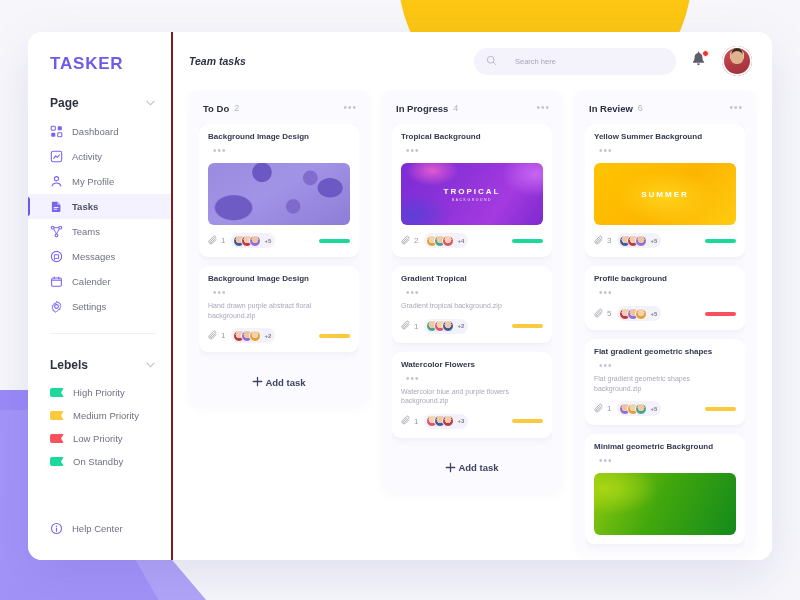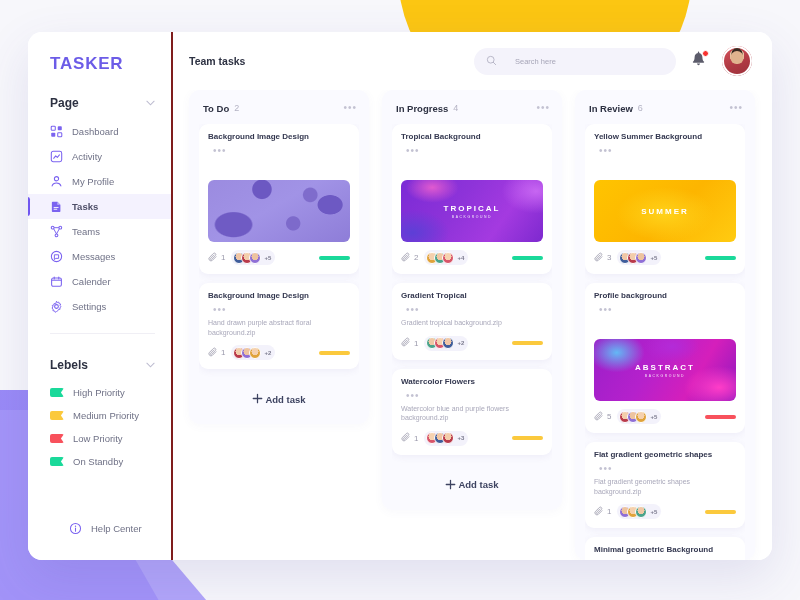--- a/index.html
+++ b/index.html
@@ -84,30 +84,30 @@
   .label-item {
     display:flex; align-items:center; gap: 9px;
     height: 23px; padding: 0 10px 0 22px;
     font-size: 9.5px; color:#6f7186; cursor:pointer;
   }
   .flag {
     width: 14px; height: 9px; flex:0 0 14px; border-radius: 2px;
     clip-path: polygon(0 0, 100% 0, 78% 50%, 100% 100%, 0 100%);
   }
   .spacer { flex: 1 1 auto; }
-  .bottom-nav { padding-bottom: 18px; margin-left: 19px; }
+  .bottom-nav { padding-bottom: 18px; }
 
   
   #main { flex: 1 1 auto; display: flex; flex-direction: column; min-width: 0; background: #fff; }
   #topbar {
     height: 58px; flex: 0 0 58px;
     display: flex; align-items: center; gap: 14px;
     padding: 0 20px 0 16px;
   }
-  #page-title { font-size: 10.5px; font-weight: 600; color:#2d3142; }
+  #page-title { font-size: 10.5px; font-weight: 600; color:#2d3142;font-style:italic; }
   .top-spacer { flex:1 1 auto; }
   #search-box {
     width: 202px; height: 27px; background:#f4f3fb; border-radius: 14px;
     display:flex; align-items:center; gap:18px; padding: 0 12px;
   }
   #search-box input {
     border:none; background:transparent; outline:none; width:100%;
     font-size: 7.5px; color:#8a8a9e; font-family:"Liberation Sans", sans-serif;
   }
   #search-box input::placeholder { color:#a7a6b8; }
@@ -151,21 +151,21 @@
   .col-body { overflow: hidden; }
 
   .card {
     background:#fff; border-radius: 9px; padding: 8px 9px 9px 9px;
     margin-bottom: 9px;
     box-shadow: 0 2px 7px rgba(90,80,160,.075);
   }
   .card-top { display:flex; align-items:flex-start; gap:4px;flex-direction:column; }
   .card-title { font-size: 8px; font-weight: 700; color:#343850; line-height:1.25; flex:1 1 auto; }
   .card-sub { font-size: 7px; color:#a9a8ba; line-height:1.38; margin-top:3px; }
-  .thumb { height: 62px; border-radius: 6px; margin-top: 24px; position:relative; overflow:hidden; }
+  .thumb { height: 62px; border-radius: 6px; margin-top: 7px; position:relative; overflow:hidden; }
   .thumb-label {
     position:absolute; left:0; right:0; top:50%; transform:translateY(-50%);
     text-align:center; color:#fff; font-size:8px; letter-spacing:2px; font-weight:bold;
   }
   .thumb-sub { display:block; font-size:3.4px; letter-spacing:1.6px; font-weight:normal; margin-top:2px; opacity:.9;}
 
   .card-foot { display:flex; align-items:center; gap:6px; margin-top:8px; }
   .clip { display:flex; align-items:center; gap:3px; color:#9a99ab; font-size:8px; }
   .clip svg { width:10px; height:10px; }
   .avatars { display:flex; align-items:center; background:#f3f2fb; border-radius:9px; padding:1.5px 4px 1.5px 2px; }
@@ -548,23 +548,20 @@
                 </span>
                 <span class="fs"></span>
                 <span class="status-bar" style="background:#1ad99a"></span>
               </div>
             </div>
             <div class="card">
               <div class="card-top">
                 <span class="card-title">Profile background</span>
                 <span class="dots">•••</span>
               </div>
-              <div class="thumb" style="background:radial-gradient(ellipse 34% 55% at 16% 22%,#63b8f5 0,transparent 58%),radial-gradient(ellipse 40% 55% at 88% 78%,#ff3dc8 0,transparent 62%),radial-gradient(ellipse 30% 40% at 55% 12%,#b32bd8 0,transparent 64%),linear-gradient(120deg,#9b1fc9 0%,#b521cc 40%,#d51fbb 70%,#8d18c0 100%)">
-                <span class="thumb-label"><span>ABSTRACT</span><span class="thumb-sub">BACKGROUND</span></span>
-              </div>
               <div class="card-foot">
                 <span class="clip">
                   <span><svg viewBox="0 0 14 14">
                       <path d="M11.2 6.6l-5 5a2.9 2.9 0 0 1-4.1-4.1l5.4-5.4a1.95 1.95 0 0 1 2.8 2.8l-5.3 5.3a.98.98 0 0 1-1.4-1.4l4.7-4.7" fill="none" stroke="#9a99ab" stroke-width="1.1" stroke-linecap="round" stroke-linejoin="round"></path>
                     </svg></span>
                   <span>5</span>
                 </span>
                 <span class="avatars">
                   <span class="av" style="background:radial-gradient(circle at 50% 34%, #f3cdab 0 42%, transparent 43%), #b93a4b"></span>
                   <span class="av" style="background:radial-gradient(circle at 50% 34%, #edc3a0 0 42%, transparent 43%), #8f6fd6"></span>

